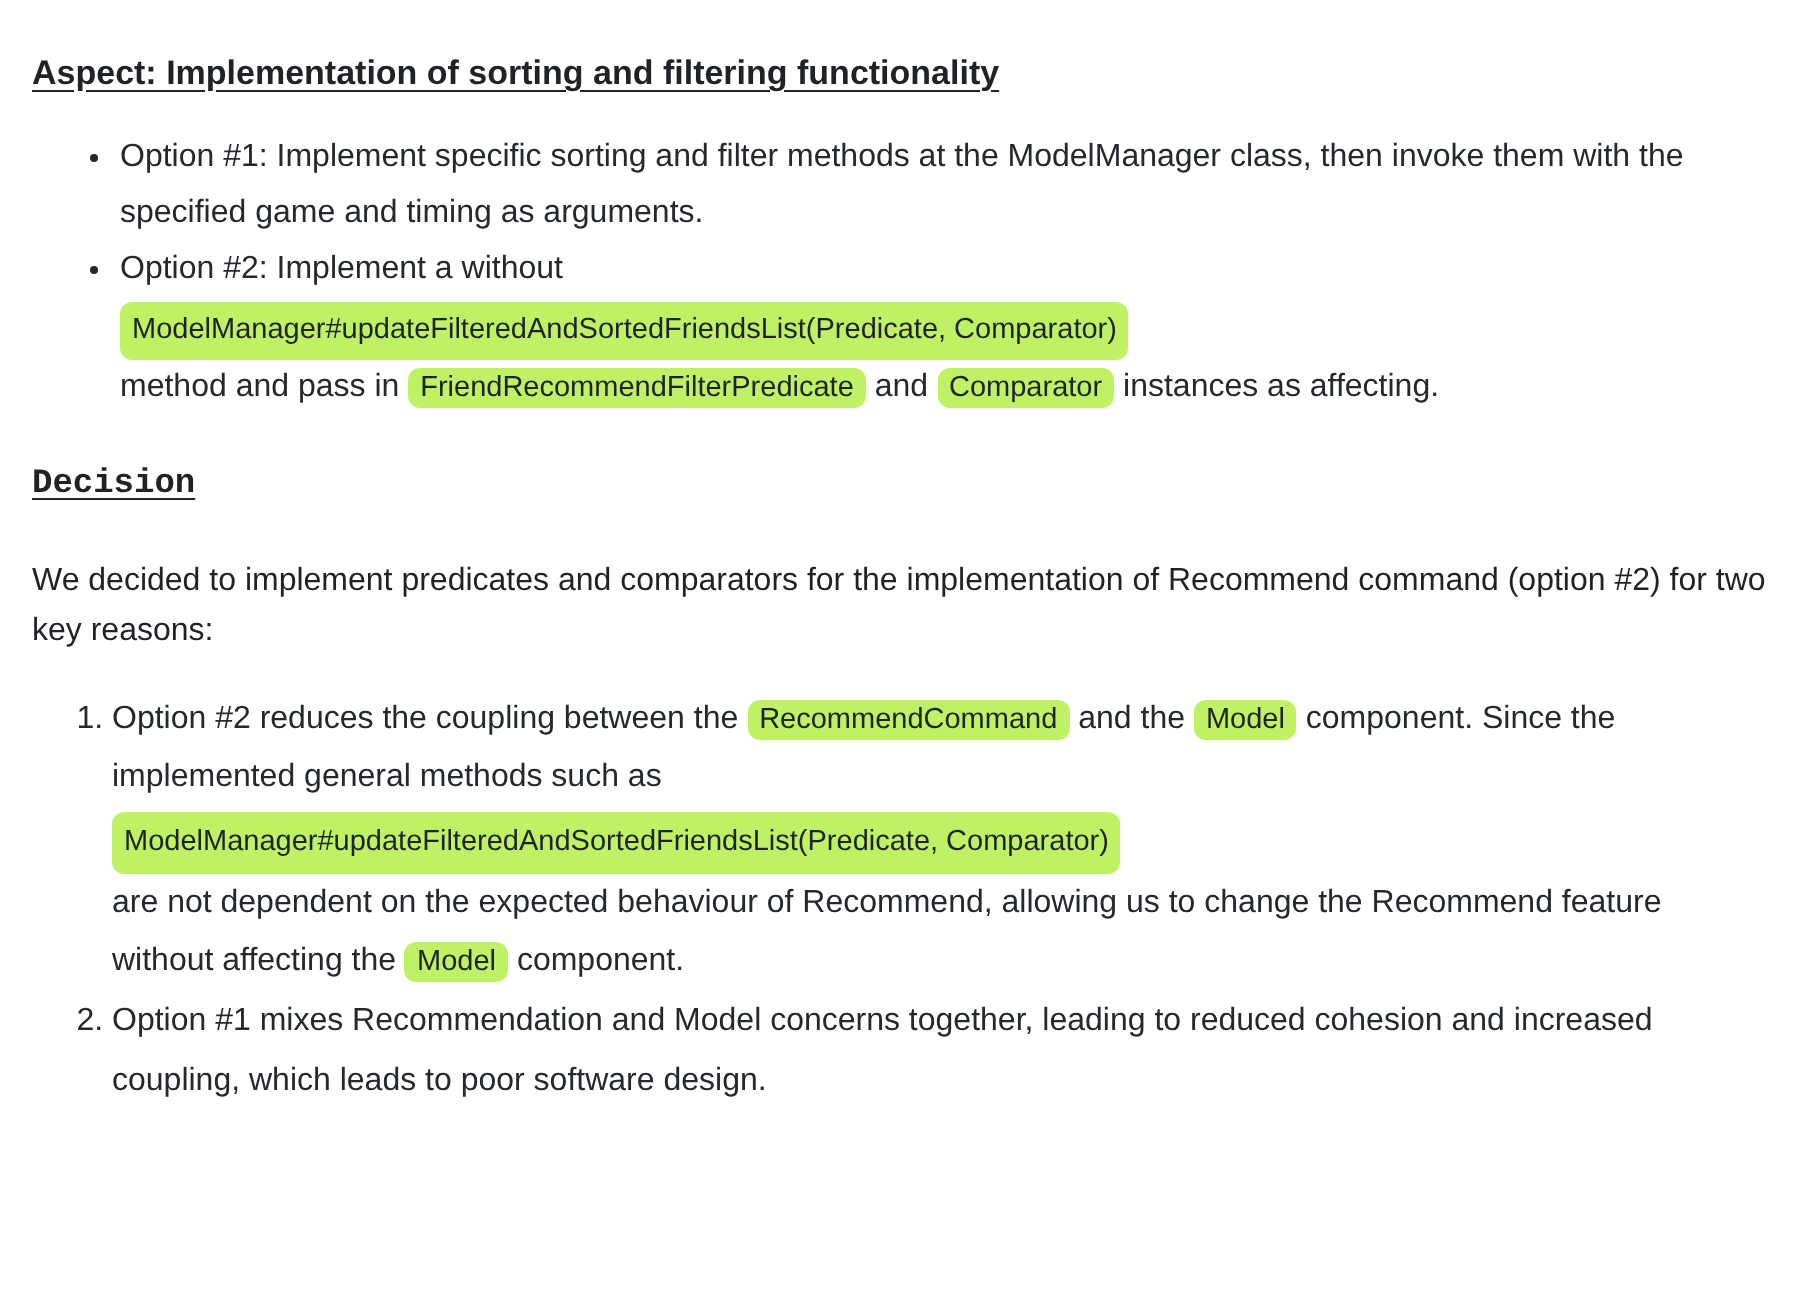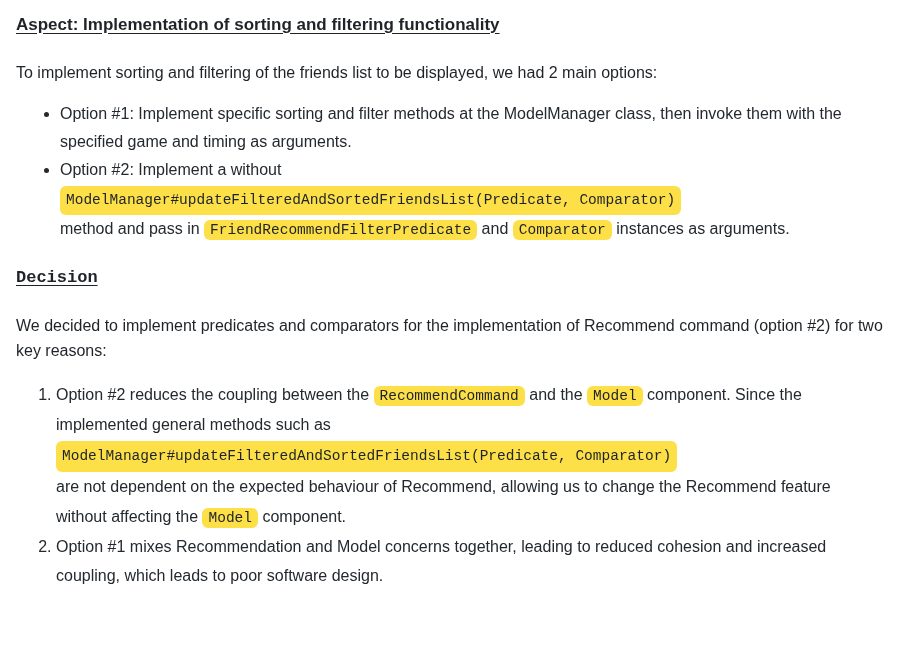--- a/index.html
+++ b/index.html
@@ -17,21 +17,21 @@
     -webkit-font-smoothing: antialiased;
   }
   .page {
     padding: 10px 16px 0 16px;
     box-sizing: border-box;
     width: 901px;
   }
   h3.section-heading {
     font-size: 17px;
     font-weight: 600;
-    margin: 4px 0 0 0;
+    margin: 16px 0 0 0;
     padding: 0 0 2px 0;
     line-height: 1.35;
     text-decoration: underline;
     text-underline-offset: 3px;
     color: #1f2328;
   }
   p.para {
     margin: 22px 0 0 0;
     font-size: 16px;
     line-height: 1.55;
@@ -51,56 +51,55 @@
     margin: 16px 0 0 0;
     padding-left: 40px;
     list-style-type: decimal;
   }
   ol.reasons > li {
     margin: 0;
     padding: 0;
     line-height: 1.85;
   }
   code.inline {
-    font-family: Liberation Mono, monospace;
-    background: #fde047;
+    font-family: Liberation Sans, sans-serif;
+    background: #bef264;
     border-radius: 6px;
     padding: 2px 6px;
     font-size: 14.5px;
     color: #1f2328;
     white-space: pre;
   }
   .block-code-line {
     display: inline-block;
     margin-top: 2px;
   }
 </style>
 </head>
 <body>
 
 <div class="page">
 
   <h3 class="section-heading">Aspect: Implementation of sorting and filtering functionality</h3>
 
-  <p class="para">To implement sorting and filtering of the friends list to be displayed, we had 2 main options:</p>
 
   <ul class="opts">
     <li>
       <span>Option #1: Implement specific sorting and filter methods at the ModelManager class, then invoke them with the specified game and timing as arguments.</span>
     </li>
     <li>
       <span>Option #2: Implement a without</span>
       <br>
       <code class="inline block-code-line">ModelManager#updateFilteredAndSortedFriendsList(Predicate, Comparator)</code>
       <br>
       <span>method and pass in</span>
       <code class="inline">FriendRecommendFilterPredicate</code>
       <span>and</span>
       <code class="inline">Comparator</code>
-      <span>instances as arguments.</span>
+      <span>instances as affecting.</span>
     </li>
   </ul>
 
   <h3 class="section-heading" style="margin-top:24px;font-family:Liberation Mono, monospace;">Decision</h3>
 
   <p class="para">We decided to implement predicates and comparators for the implementation of Recommend command (option #2) for two key reasons:</p>
 
   <ol class="reasons">
     <li>
       <span>Option #2 reduces the coupling between the</span>

